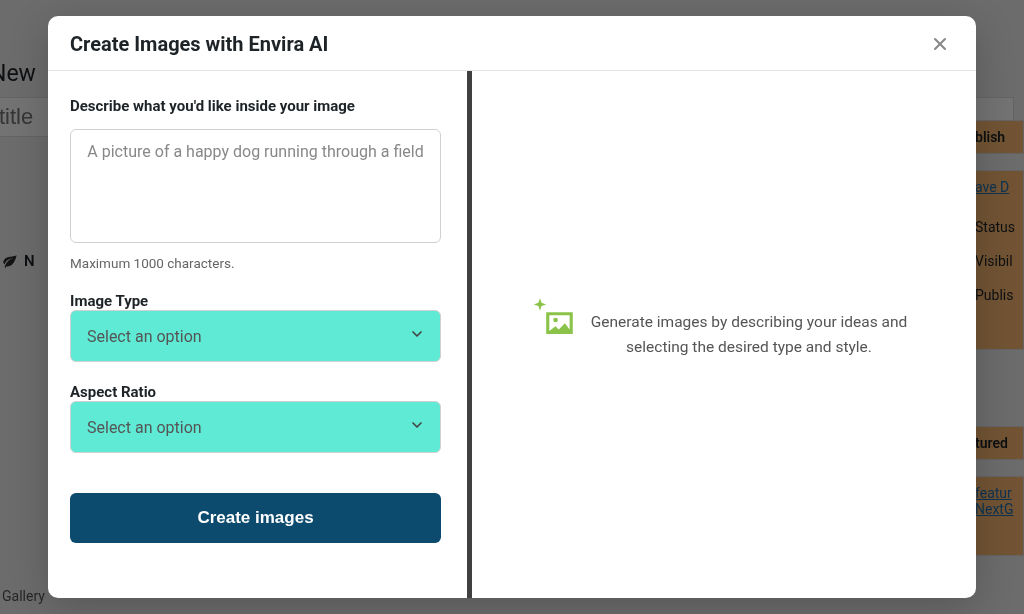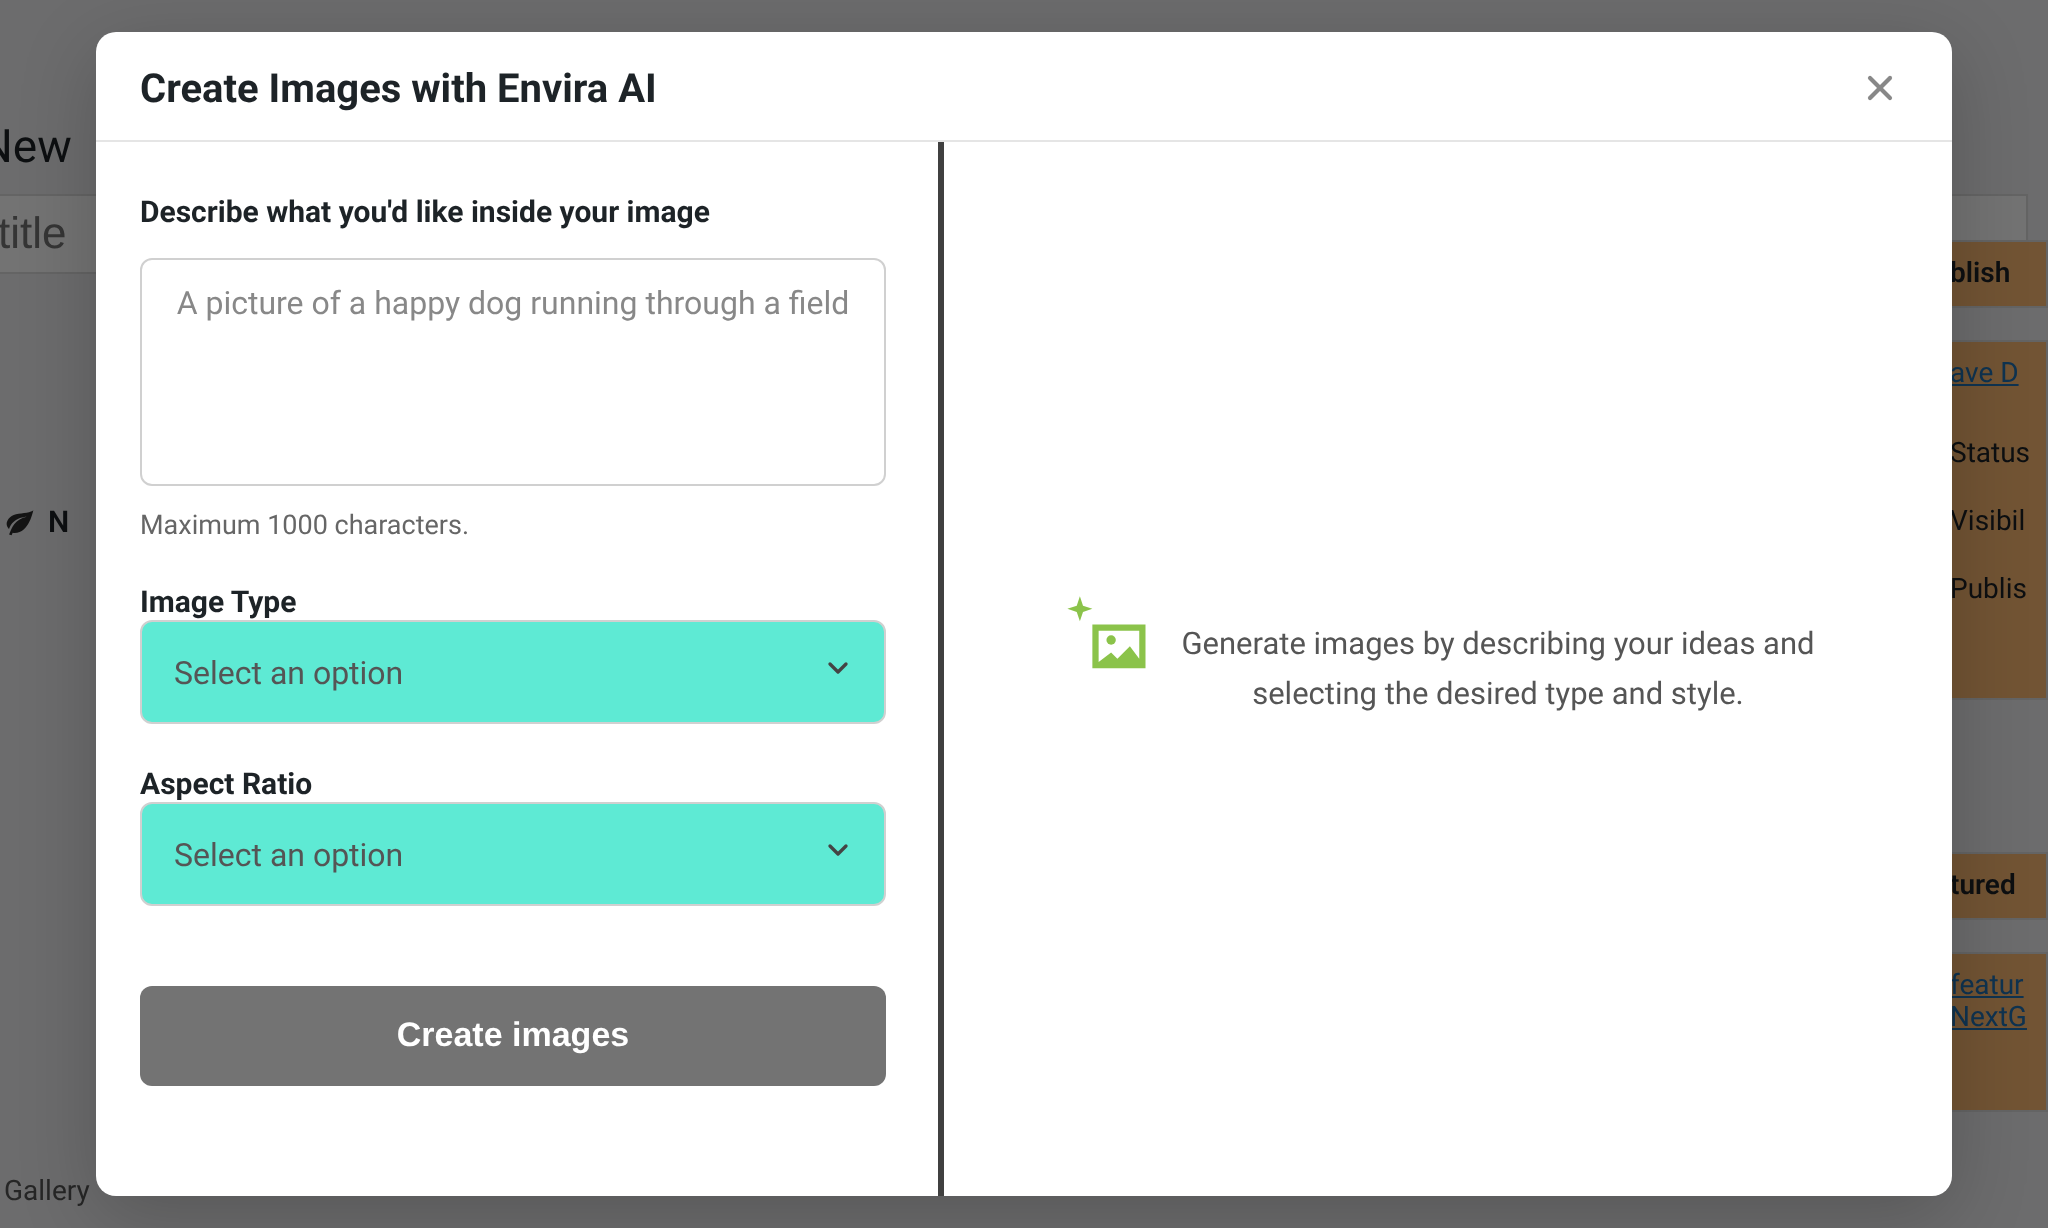--- a/index.html
+++ b/index.html
@@ -127,21 +127,21 @@
       width: 20px;
       height: 20px;
     }
     .modal-body {
       flex: 1;
       display: flex;
     }
     .panel-left {
       width: 424px;
       padding: 26px 26px 26px 22px;
-      border-right: 3px solid #404040;
+      border-right: 5px solid #404040;
       display: flex;
       flex-direction: column;
     }
     .panel-right {
       flex: 1;
       display: flex;
       flex-direction: row;
       align-items: center;
       justify-content: center;
       padding: 40px;
@@ -202,21 +202,21 @@
       color: #444;
     }
     .select-chevron svg {
       width: 16px;
       height: 16px;
     }
     .create-btn {
       margin-top: 40px;
       width: 100%;
       height: 50px;
-      background: #737373;
+      background: #0c4a6e;
       border: none;
       border-radius: 6px;
       color: #fff;
       font-size: 17px;
       font-weight: 700;
       cursor: pointer;
     }
     .preview-icon {
       width: 50px;
       height: 50px;

